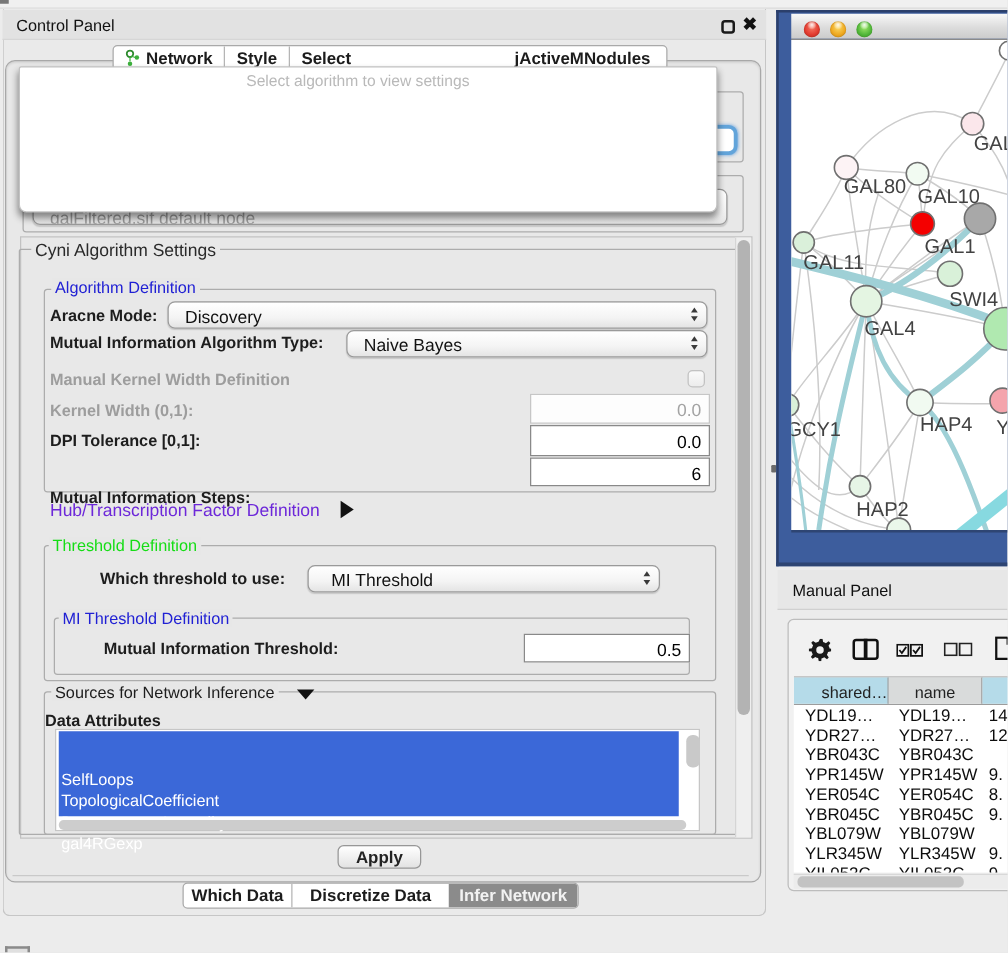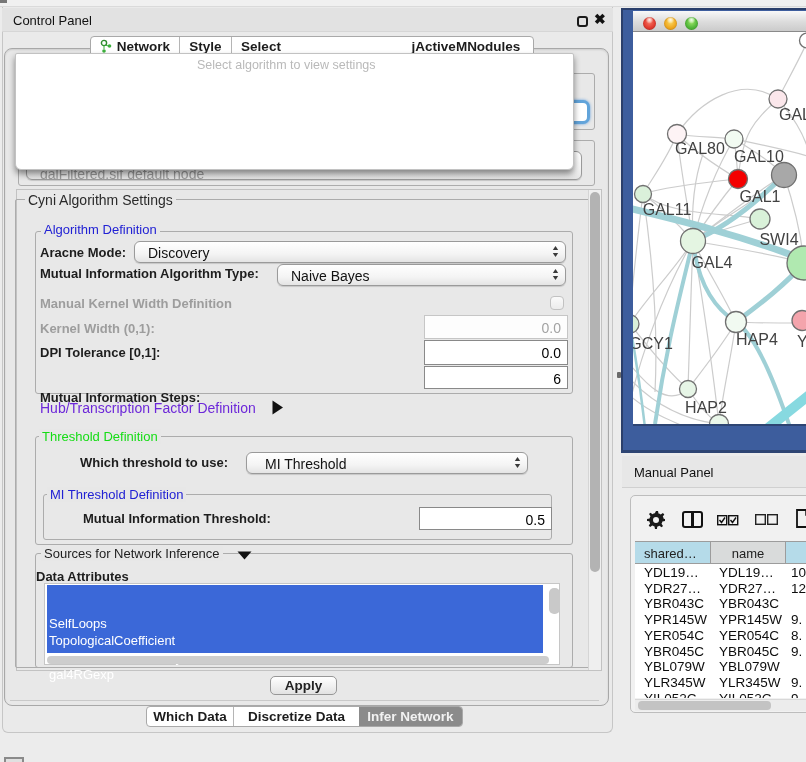--- a/index.html
+++ b/index.html
@@ -280,29 +280,29 @@
     <rect x="0.7" y="0.7" width="9.6" height="9.6" fill="none" stroke="#222" stroke-width="1.4"></rect>
     <rect x="12.7" y="0.7" width="9.6" height="9.6" fill="none" stroke="#222" stroke-width="1.4"></rect>
   </svg>
   <svg class="abs" style="left:165px;top:13px;" width="16" height="19" viewBox="0 0 16 19">
     <path d="M1 1 L10 1 L15 6 L15 18 L1 18 Z" fill="none" stroke="#111" stroke-width="1.8"></path>
     <path d="M10 1 L10 6 L15 6" fill="none" stroke="#111" stroke-width="1.5"></path>
   </svg>
 
   <div class="abs" style="left:4px;top:45px;width:196px;height:157px;background:#fff;overflow:hidden;">
     <div style="display:flex;height:23px;border-top:1px solid #9c9c9c;border-bottom:1px solid #9c9c9c;font-size:13px;color:#222;">
-      <div style="width:76px;background:#b5dbe9;border-right:1px solid #9c9c9c;text-align:left;padding-top:4px;padding-left:9px;">shared…</div>
+      <div style="width:76px;background:#b5dbe9;border-right:1px solid #9c9c9c;text-align:right;padding-top:4px;padding-left:9px;">shared…</div>
       <div style="width:75px;background:#d9dbdb;border-right:1px solid #9c9c9c;text-align:center;padding-top:4px;">name</div>
       <div style="flex:1;background:#b5dbe9;"></div>
     </div>
     <div style="font-size:13.5px;color:#0d0d0d;line-height:15.7px;padding-top:1px;">
       <div style="display:flex;">
           <div style="width:76px;padding-left:9px;">YDL19…</div>
           <div style="width:75px;padding-left:8px;">YDL19…</div>
-          <div style="padding-left:5px;">10</div>
+          <div style="padding-left:5px;">14</div>
         </div>
       <div style="display:flex;">
           <div style="width:76px;padding-left:9px;">YDR27…</div>
           <div style="width:75px;padding-left:8px;">YDR27…</div>
           <div style="padding-left:5px;">12</div>
         </div>
       <div style="display:flex;">
           <div style="width:76px;padding-left:9px;">YBR043C</div>
           <div style="width:75px;padding-left:8px;">YBR043C</div>
           <div></div>

